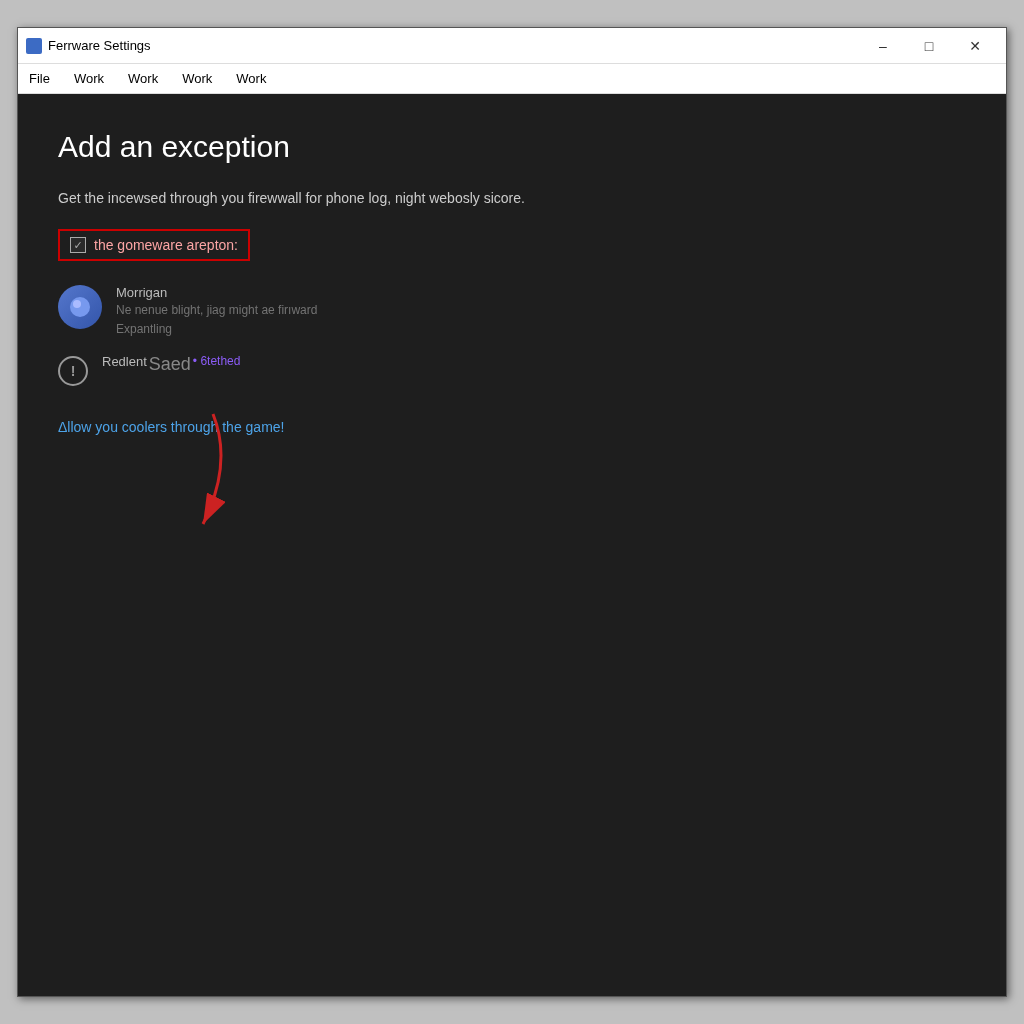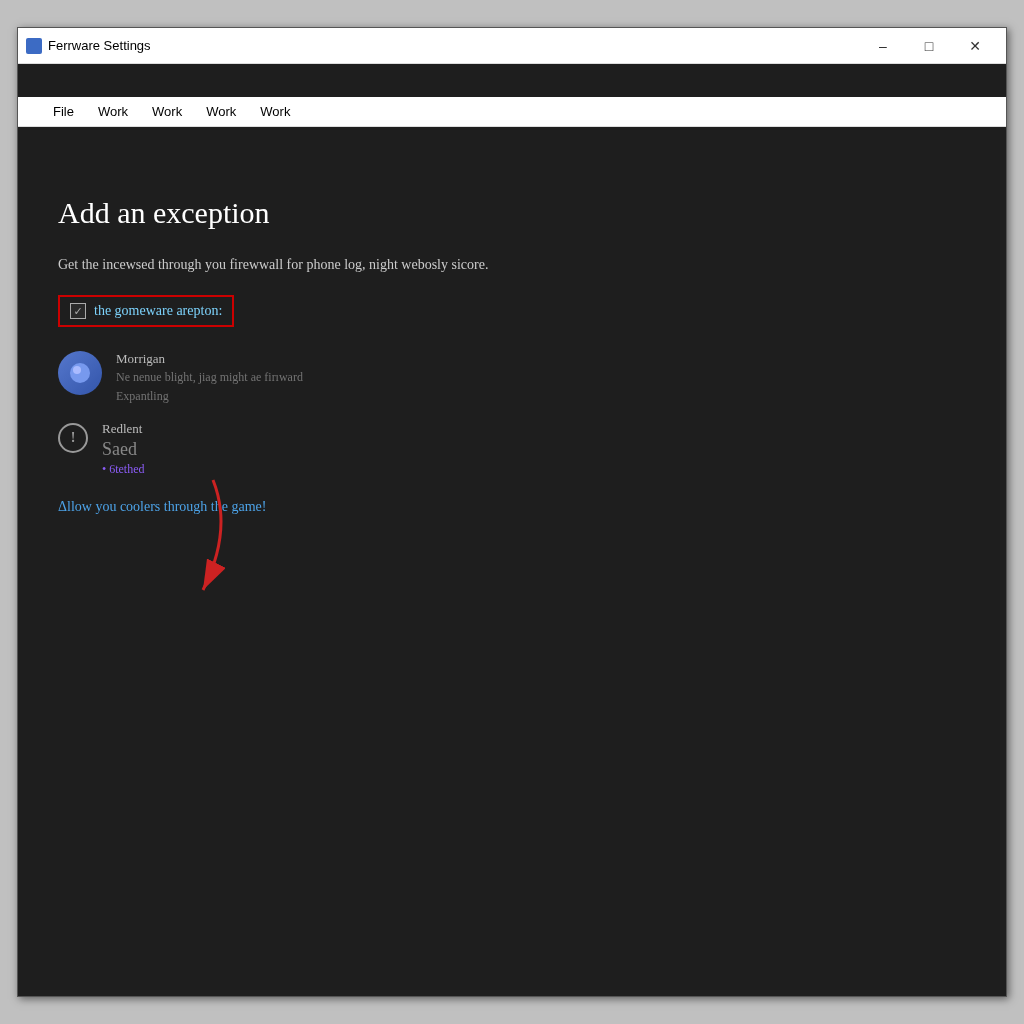--- a/index.html
+++ b/index.html
@@ -15,21 +15,20 @@
     }
 
     .window {
       width: 990px;
       height: 970px;
       background: #1e1e1e;
       border: 1px solid #555;
       display: flex;
       flex-direction: column;
       box-shadow: 2px 2px 8px rgba(0,0,0,0.5);
-      gap: 33px;
     }
 
     .title-bar {
       background: #ffffff;
       height: 36px;
       display: flex;
       align-items: center;
       padding: 0 8px;
       flex-shrink: 0;
       border-bottom: 1px solid #ddd;
@@ -67,40 +66,39 @@
       justify-content: center;
       font-size: 14px;
       color: #333;
     }
 
     .menu-bar {
       background: #ffffff;
       height: 30px;
       display: flex;
       align-items: center;
-      padding: 0 25px;
+      padding: 0 1px;
       gap: 4px;
       flex-shrink: 0;
       border-bottom: 1px solid #ddd;
     }
 
     .menu-item {
       padding: 4px 10px;
       font-size: 13px;
       color: #000;
       cursor: pointer;
       border-radius: 2px;
     }
 
     .content-area {
       flex: 1;
       padding: 36px 40px 40px 40px;
       overflow: hidden;
       position: relative;
-      font-family: Liberation Serif, serif;
     }
 
     .page-title {
       font-size: 30px;
       font-weight: 300;
       color: #ffffff;
       margin-bottom: 24px;
     }
 
     .subtitle {
@@ -132,28 +130,28 @@
     }
 
     .checkbox-icon::after {
       content: '✓';
       font-size: 11px;
       color: #aaa;
     }
 
     .exception-label {
       font-size: 14px;
-      color: #7dd3fc;
+      color: #fca5a5;
     }
 
     .app-list {
       display: flex;
       flex-direction: column;
       gap: 16px;
-      margin-bottom: 20px;
+      margin-bottom: 32px;
     }
 
     .app-item {
       display: flex;
       align-items: flex-start;
       gap: 14px;
     }
 
     .app-avatar {
       width: 44px;
@@ -222,21 +220,21 @@
     }
 
     .warning-icon-inner {
       font-size: 14px;
       color: #999;
       font-weight: bold;
     }
 
     .warning-info {
       display: flex;
-      flex-direction: column;
+      flex-direction: row;
       gap: 2px;
     }
 
     .warning-title {
       font-size: 13px;
       color: #bbbbbb;
     }
 
     .warning-sub {
       font-size: 18px;

